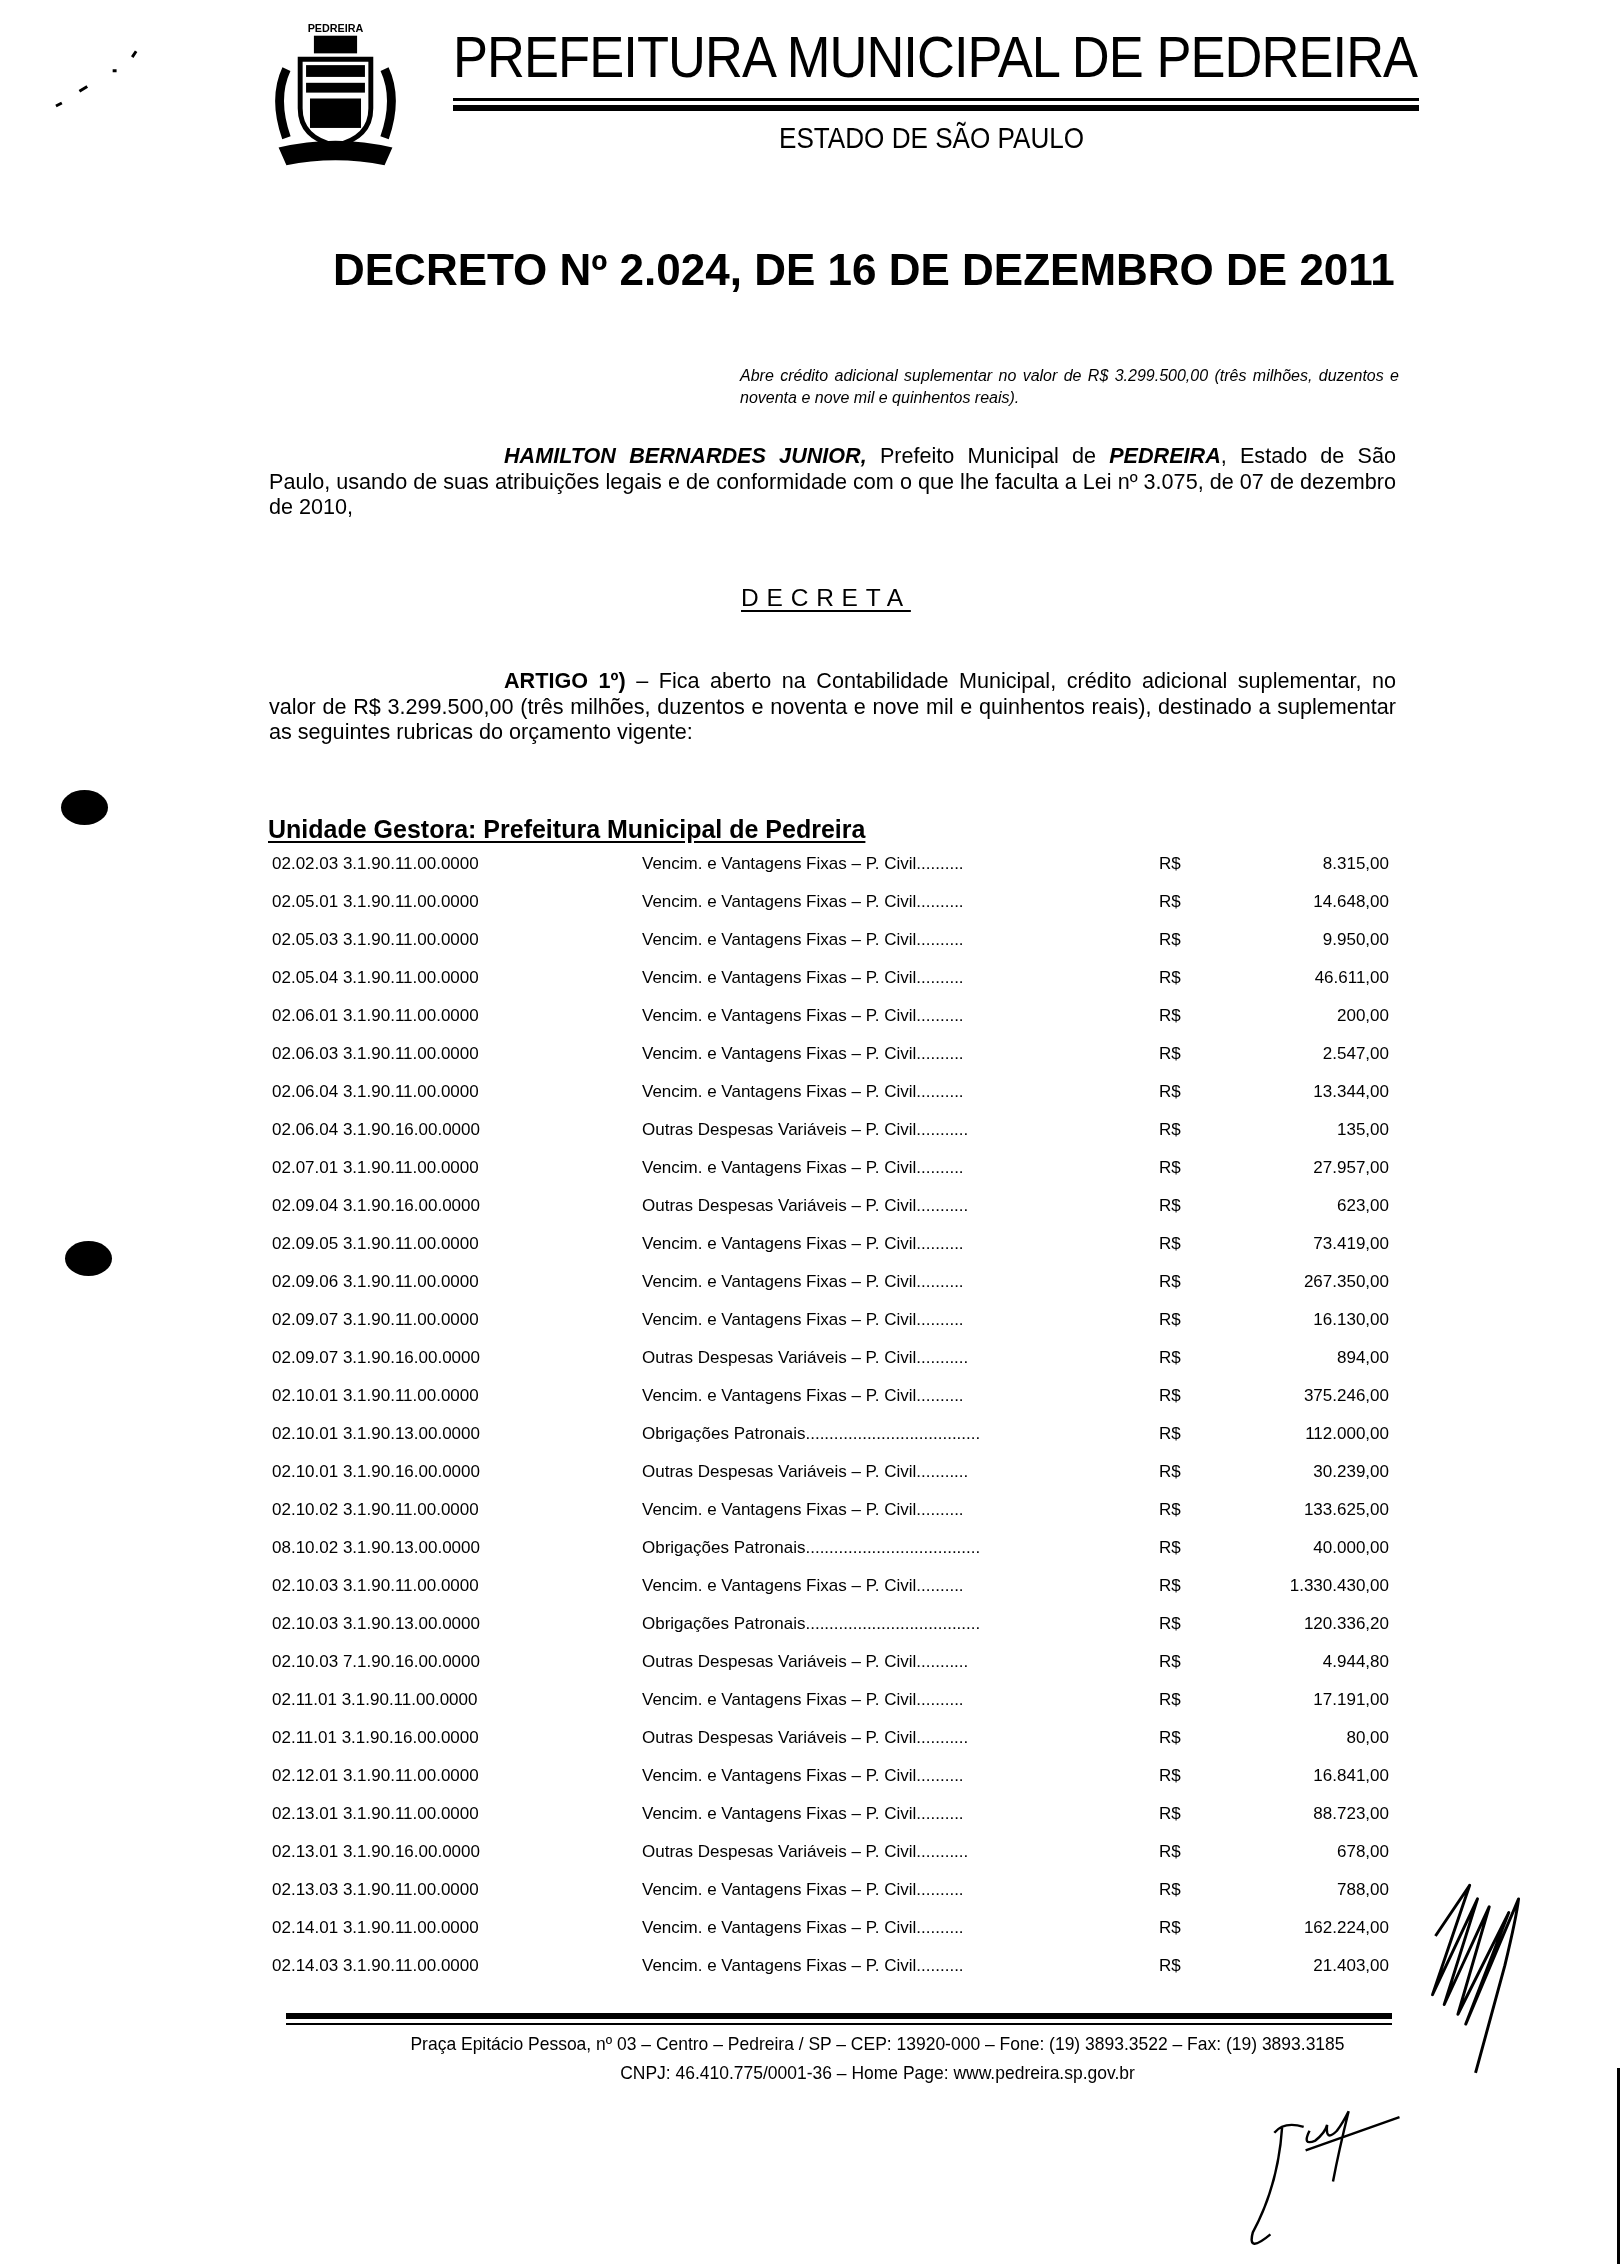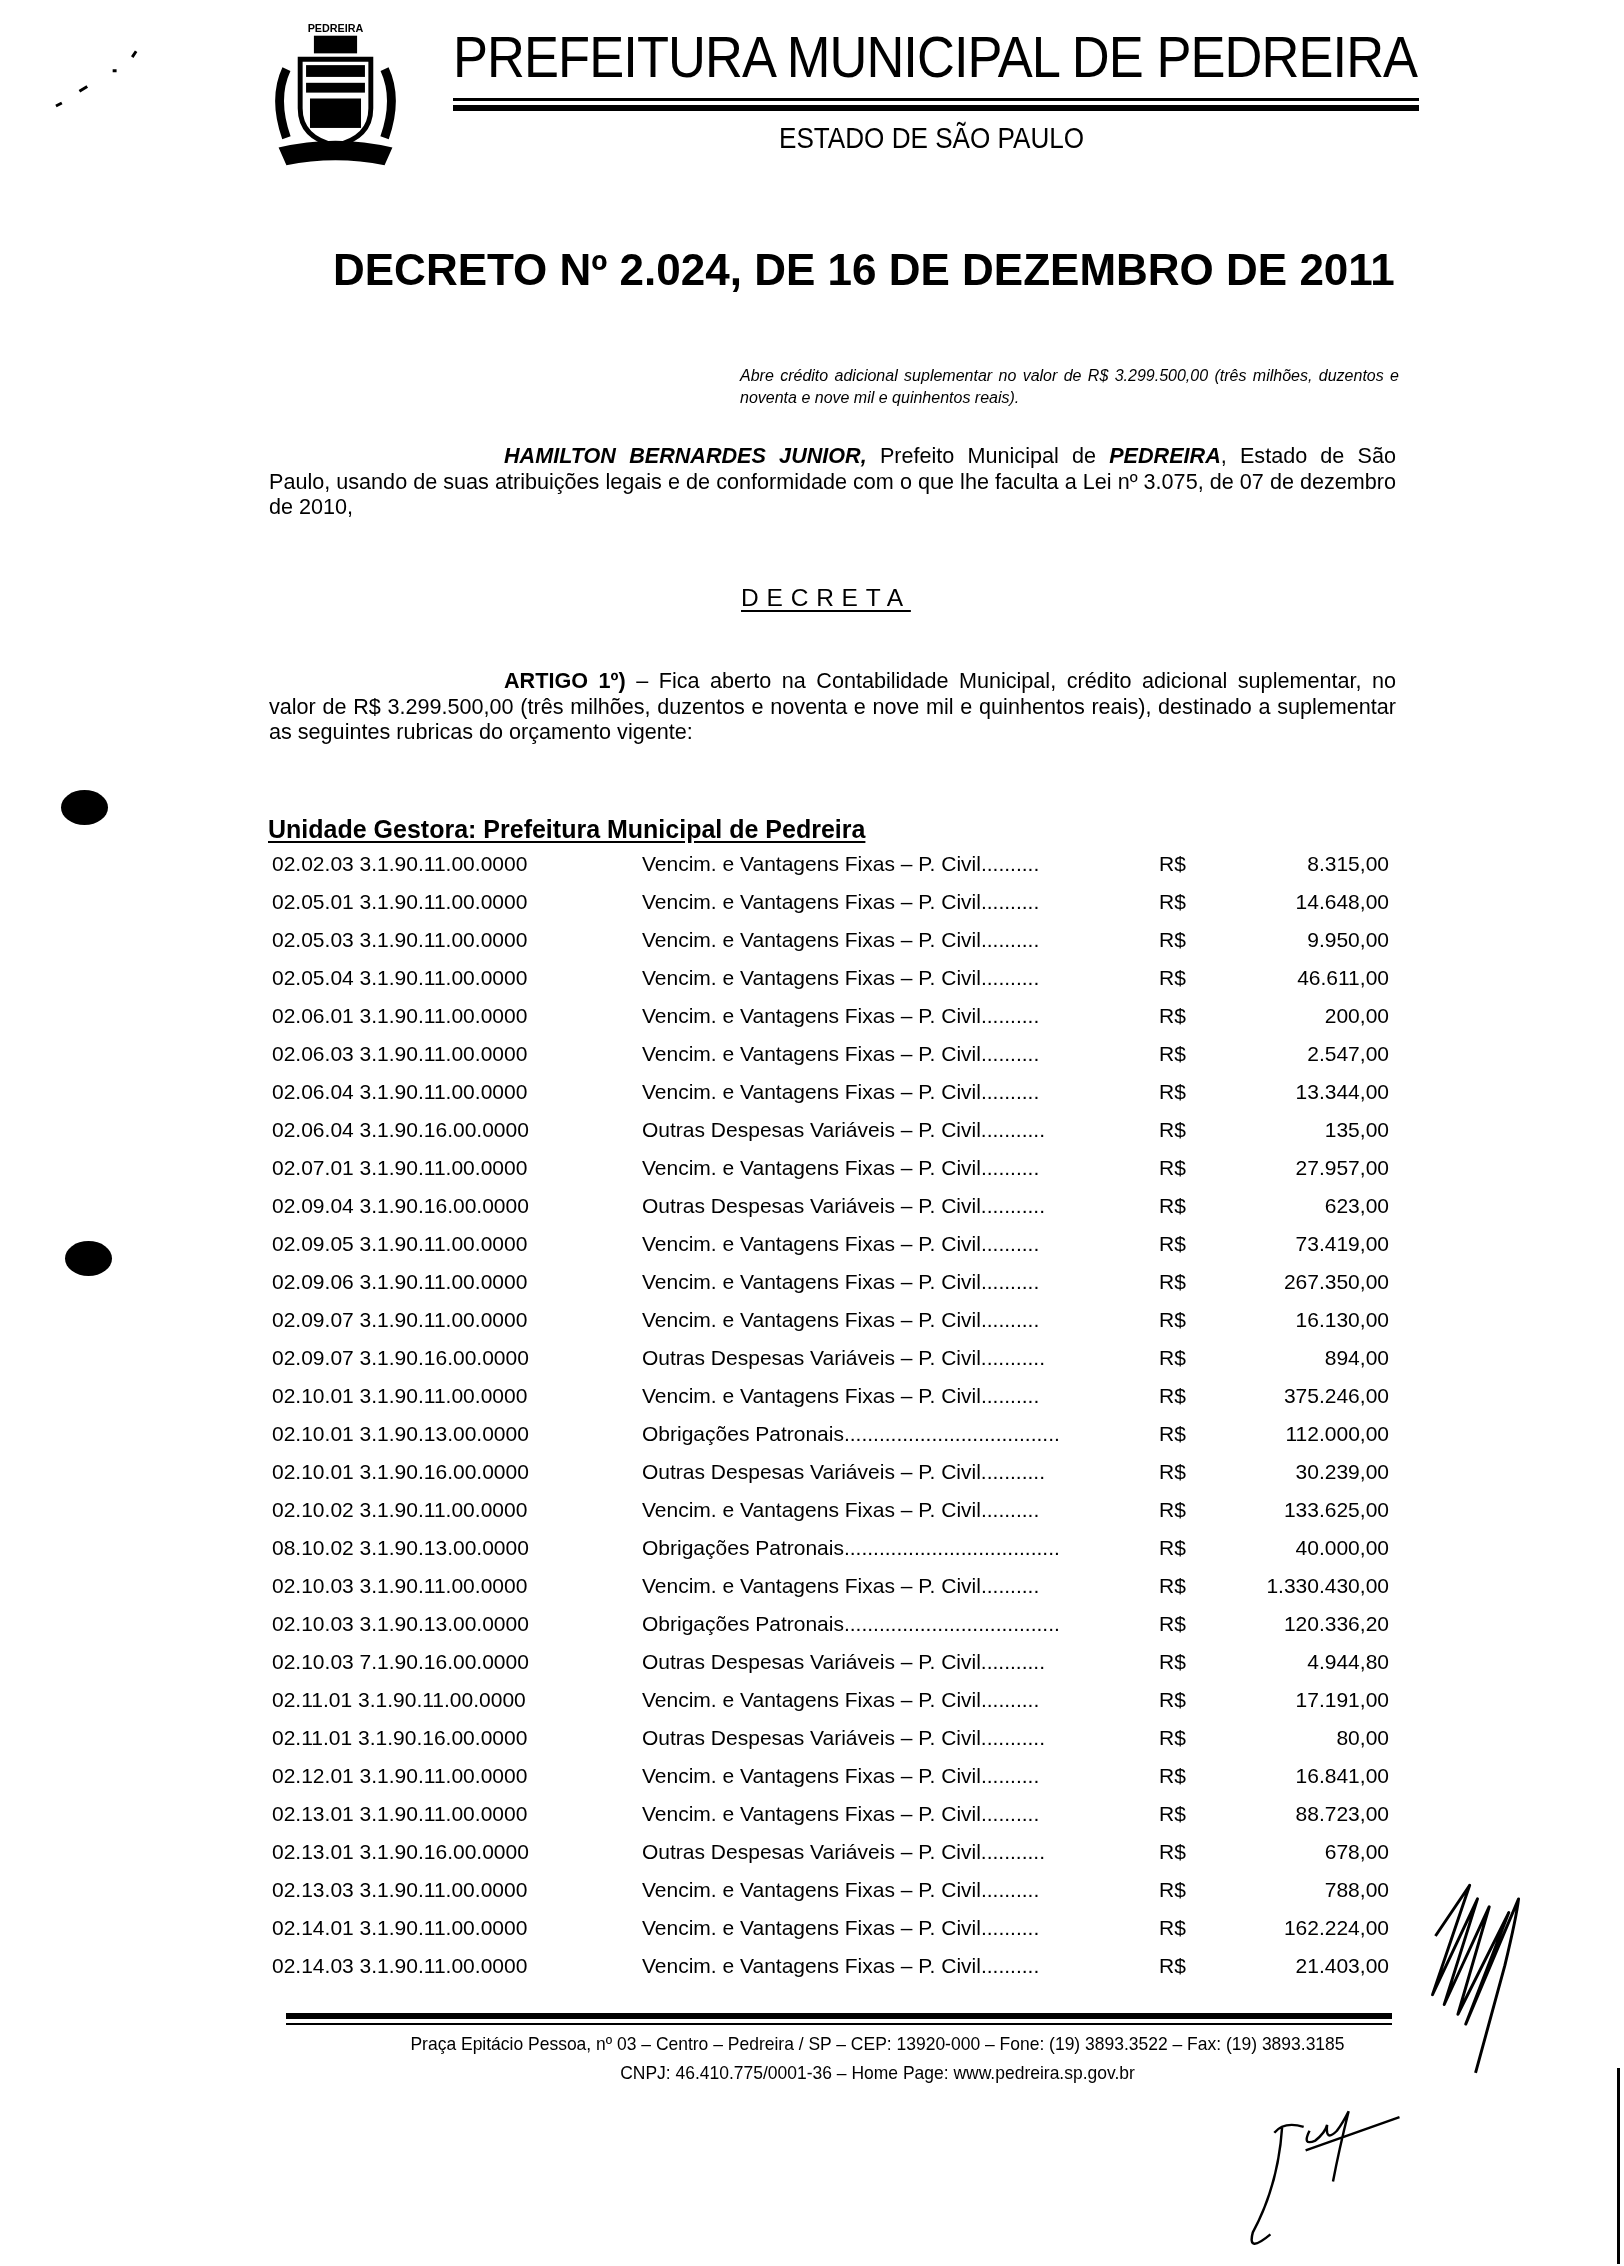--- a/index.html
+++ b/index.html
@@ -18,21 +18,21 @@
   #summary { left: 740px; top: 329px; width: 659px; font-size: 16px; font-style: italic; line-height: 21.6px; text-align: justify; margin-top: 36px; }
 
   .para { left: 269px; width: 1127px; font-size: 21.6px; line-height: 25.5px; text-align: justify; }
   #preamble { top: 443px; }
   #preamble .indent, #art1 .indent { display: inline-block; width: 235px; }
   #decreta { left: 741px; top: 584px; font-size: 24.5px; font-weight: normal; letter-spacing: 7.8px; text-decoration: underline; text-underline-offset: 3.9px; }
   #art1 { top: 668px; }
 
   #unit { left: 268px; top: 815px; font-size: 25px; font-weight: bold; text-decoration: underline; text-underline-offset: 2.9px; white-space: nowrap; }
   #rows { left: 272px; top: 849px; width: 1117px; }
-  .row { position: relative; height: 38px; font-size: 21px; line-height: 29px; white-space: nowrap; }
+  .row { position: relative; height: 38px; font-size: 17px; line-height: 29px; white-space: nowrap; }
   .row .code { position: absolute; left: 0; }
   .row .desc { position: absolute; left: 370px; }
   .row .cur { position: absolute; left: 887px; }
   .row .amt { position: absolute; right: 0; }
 
   #frule1 { left: 286px; top: 2013px; width: 1106px; height: 5.9px; background: #000; }
   #frule2 { left: 286px; top: 2023px; width: 1106px; height: 2px; background: #000; }
   #addr { left: 314px; top: 2033px; width: 1127px; text-align: center; font-size: 19px; white-space: nowrap; transform: scaleX(0.92); transform-origin: center top; }
   #cnpj { left: 314px; top: 2062px; width: 1127px; text-align: center; font-size: 19px; white-space: nowrap; transform: scaleX(0.92); transform-origin: center top; }
 

